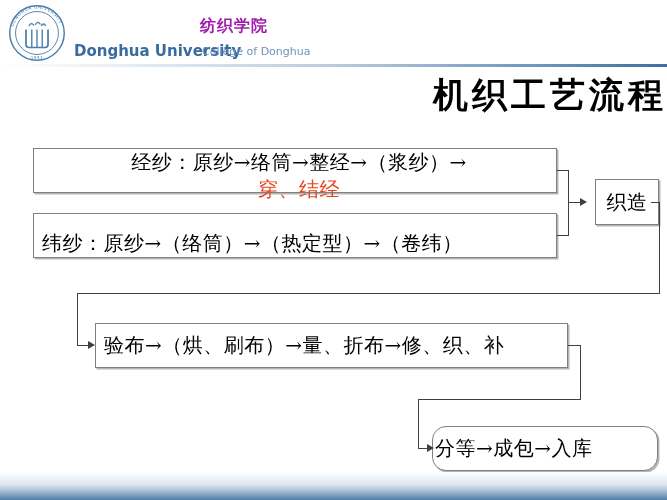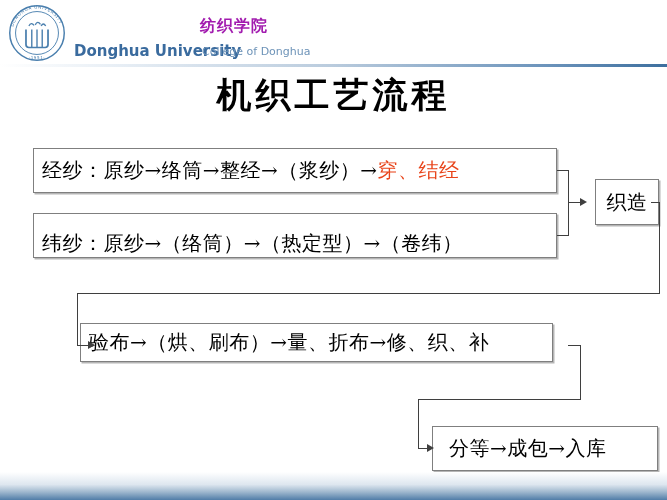--- a/index.html
+++ b/index.html
@@ -79,21 +79,21 @@
     height: 3px;
     background: linear-gradient(to right, #ffffff 0%, #e7eef5 18%, #b9cbdd 50%, #6b93bb 82%, #3d6f9e 100%);
   }
 
   
   .title {
     position: absolute;
     left: 0px;
     top: 72px;
     width: 667px;
-    text-align: center;
+    text-align: right;
     font-family: "DejaVu Serif", "Liberation Serif", serif;
     font-size: 35px;
     font-weight: bold;
     color: #000000;
     letter-spacing: 4px;
   }
 
   
   .box {
     position: absolute;
@@ -109,25 +109,25 @@
     font-size: 20px;
     color: #000000;
     white-space: nowrap;
     letter-spacing: 0.5px;
   }
   .accent {
     color: #e8441a;
     text-align: right;
   }
 
-  #box-warp   { left: 33px;  top: 148px; width: 524px; height: 45px; padding-left: 8px; }
+  #box-warp   { left: 33px;  top: 148px; width: 524px; height: 45px; padding-left: 8px; flex-direction: column; }
   #box-weft   { left: 33px;  top: 213px; width: 524px; height: 45px; padding-left: 8px; align-items: flex-end; }
   #box-weave  { left: 587px; top: 179px; width: 64px;  height: 46px; justify-content: center; padding: 0; margin-left: 8px; }
-  #box-inspect{ left: 80px;  top: 323px; width: 473px; height: 39px; padding-left: 8px; }
-  #box-pack   { left: 432px; top: 426px; width: 226px; height: 45px; padding-left: 16px; }
+  #box-inspect{ left: 95px;  top: 323px; width: 473px; height: 45px; padding-left: 8px; }
+  #box-pack   { left: 432px; top: 426px; width: 226px; height: 45px; padding-left: 2px; border-radius: 14px; }
 
   
   .line {
     position: absolute;
     background: #3f3f3f;
   }
   .line.h { height: 1.4px; }
   .line.v { width: 1.4px; }
 
   

